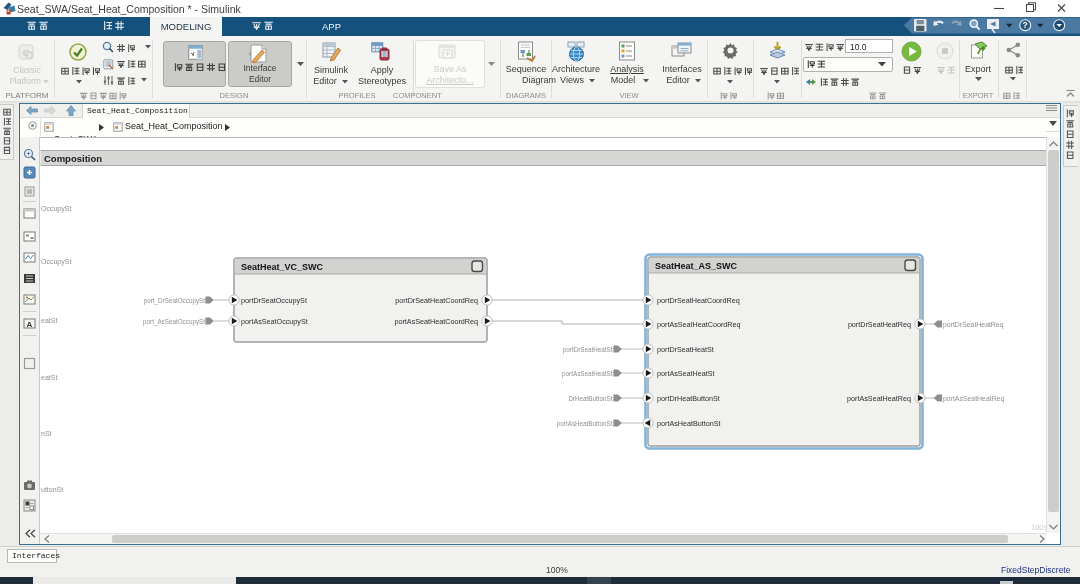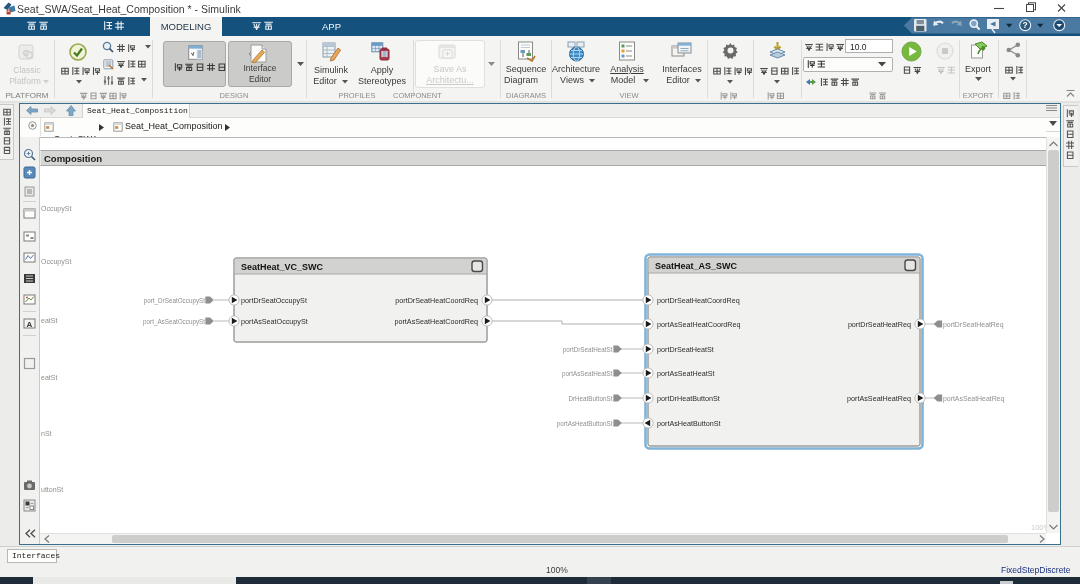--- a/index.html
+++ b/index.html
@@ -307,21 +307,21 @@
 <div style="position:absolute;left:393px;top:91px;width:120px;font:400 7.5px 'Liberation Sans',sans-serif;color:#8b8b89;letter-spacing:0px;line-height:9.5px;text-align:left;">COMPONENT</div>
 <svg class="abs" style="left:517px;top:41px" width="19" height="21" viewBox="0 0 19 21">
     <rect x="1.5" y="1" width="14" height="17" fill="#fcfcfa" stroke="#8a8a88"></rect>
     <path d="M4 4 h9 M4 6.5 h9" stroke="#b8c4ce" stroke-width="0.9"></path>
     <rect x="3.5" y="9" width="4.5" height="3" fill="#6a9ac8"></rect>
     <rect x="9.5" y="12" width="4.5" height="3" fill="#5a9a5a"></rect>
     <path d="M6 12 v4 M12 9 v3" stroke="#4a4a48" stroke-width="0.9"></path>
     <path d="M10 17 l5 3 l3 -5" stroke="#b87828" stroke-width="1.6" fill="none"></path>
   </svg>
 <div style="position:absolute;left:497px;top:64px;width:58px;font:400 9px 'Liberation Sans',sans-serif;color:#3a3a38;letter-spacing:0px;line-height:11px;text-align:center;">Sequence</div>
-<div style="position:absolute;left:492px;top:75px;width:58px;font:400 9px 'Liberation Sans',sans-serif;color:#3a3a38;letter-spacing:0px;line-height:11px;text-align:center;">Diagram</div>
+<div style="position:absolute;left:522px;top:75px;width:58px;font:400 9px 'Liberation Sans',sans-serif;color:#3a3a38;letter-spacing:0px;line-height:11px;text-align:left;">Diagram</div>
 <div style="position:absolute;left:466px;top:91px;width:120px;font:400 7.5px 'Liberation Sans',sans-serif;color:#8b8b89;letter-spacing:0px;line-height:9.5px;text-align:center;">DIAGRAMS</div>
 <svg class="abs" style="left:566px;top:41px" width="21" height="21" viewBox="0 0 21 21">
     <rect x="2" y="1" width="7" height="5" fill="#e8eef4" stroke="#8aa0b4"></rect>
     <rect x="11" y="1" width="7" height="5" fill="#e8eef4" stroke="#8aa0b4"></rect>
     <circle cx="10.5" cy="13" r="7" fill="#3a8ac8" stroke="#2a6a9a"></circle>
     <ellipse cx="10.5" cy="13" rx="3.2" ry="7" fill="none" stroke="#bcd8ec" stroke-width="0.9"></ellipse>
     <path d="M3.5 13 h14 M5 9.5 h11 M5 16.5 h11" stroke="#bcd8ec" stroke-width="0.9" fill="none"></path>
   </svg>
 <div style="position:absolute;left:547px;top:64px;width:58px;font:400 9px 'Liberation Sans',sans-serif;color:#3a3a38;letter-spacing:0px;line-height:11px;text-align:center;">Architecture</div>
 <div style="position:absolute;left:547px;top:75px;width:50px;font:400 9px 'Liberation Sans',sans-serif;color:#3a3a38;letter-spacing:0px;line-height:11px;text-align:center;">Views</div>

